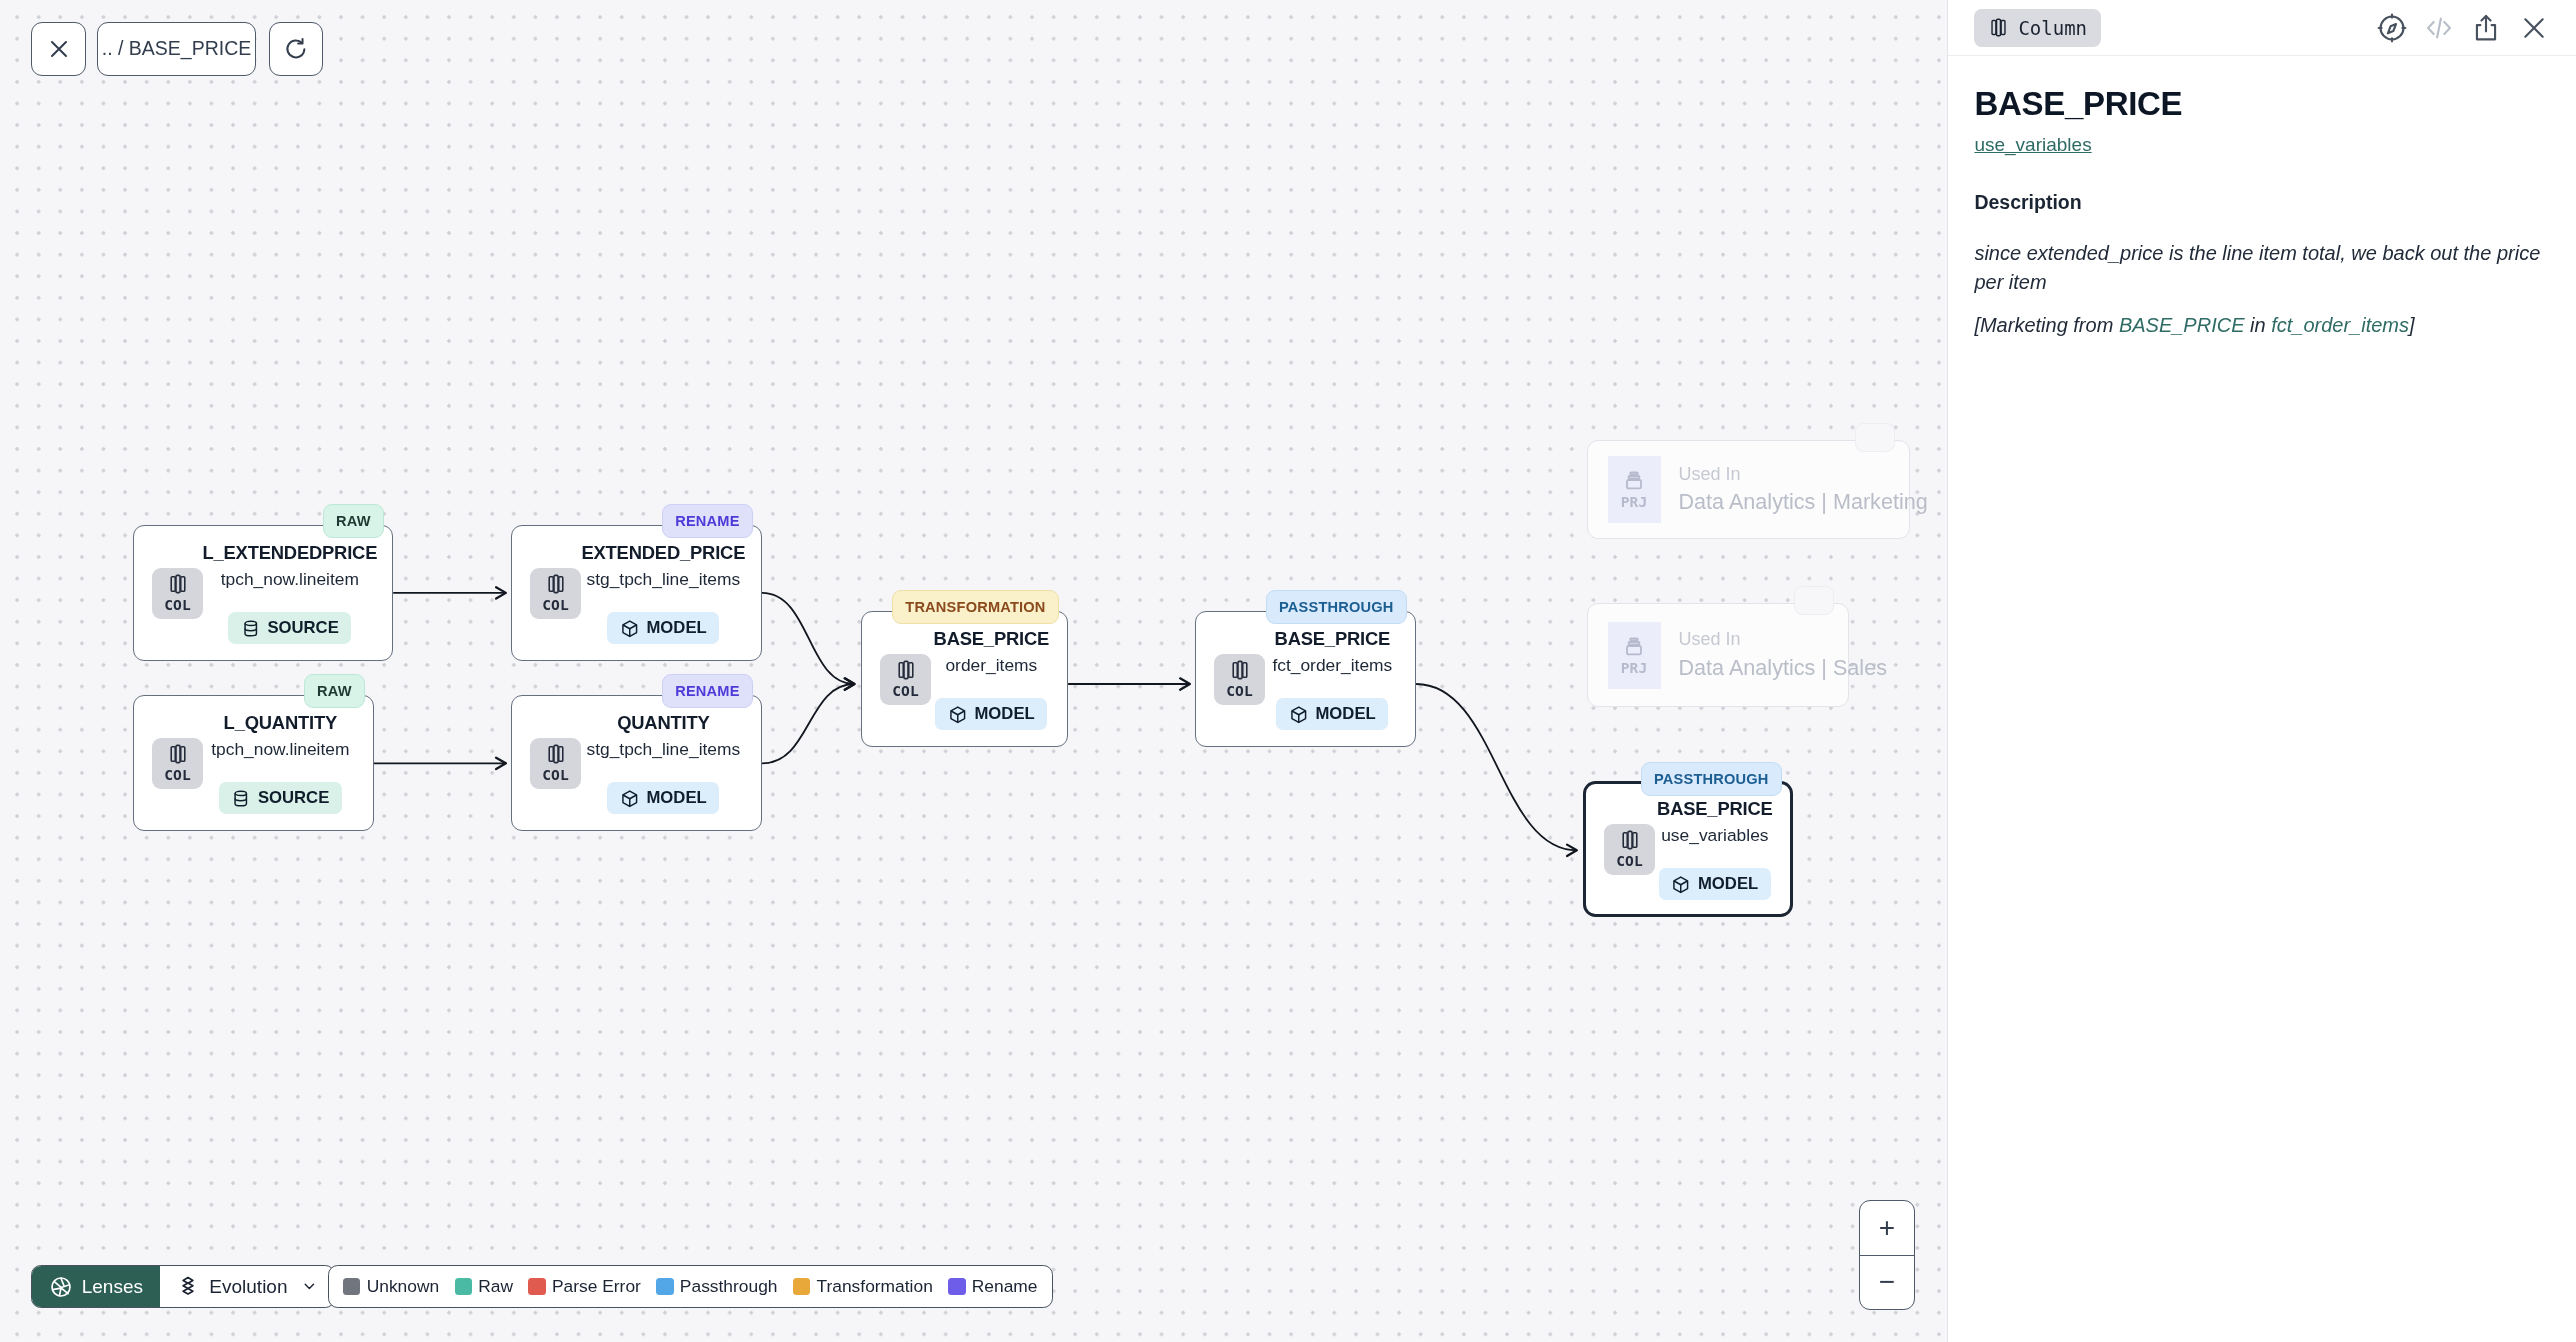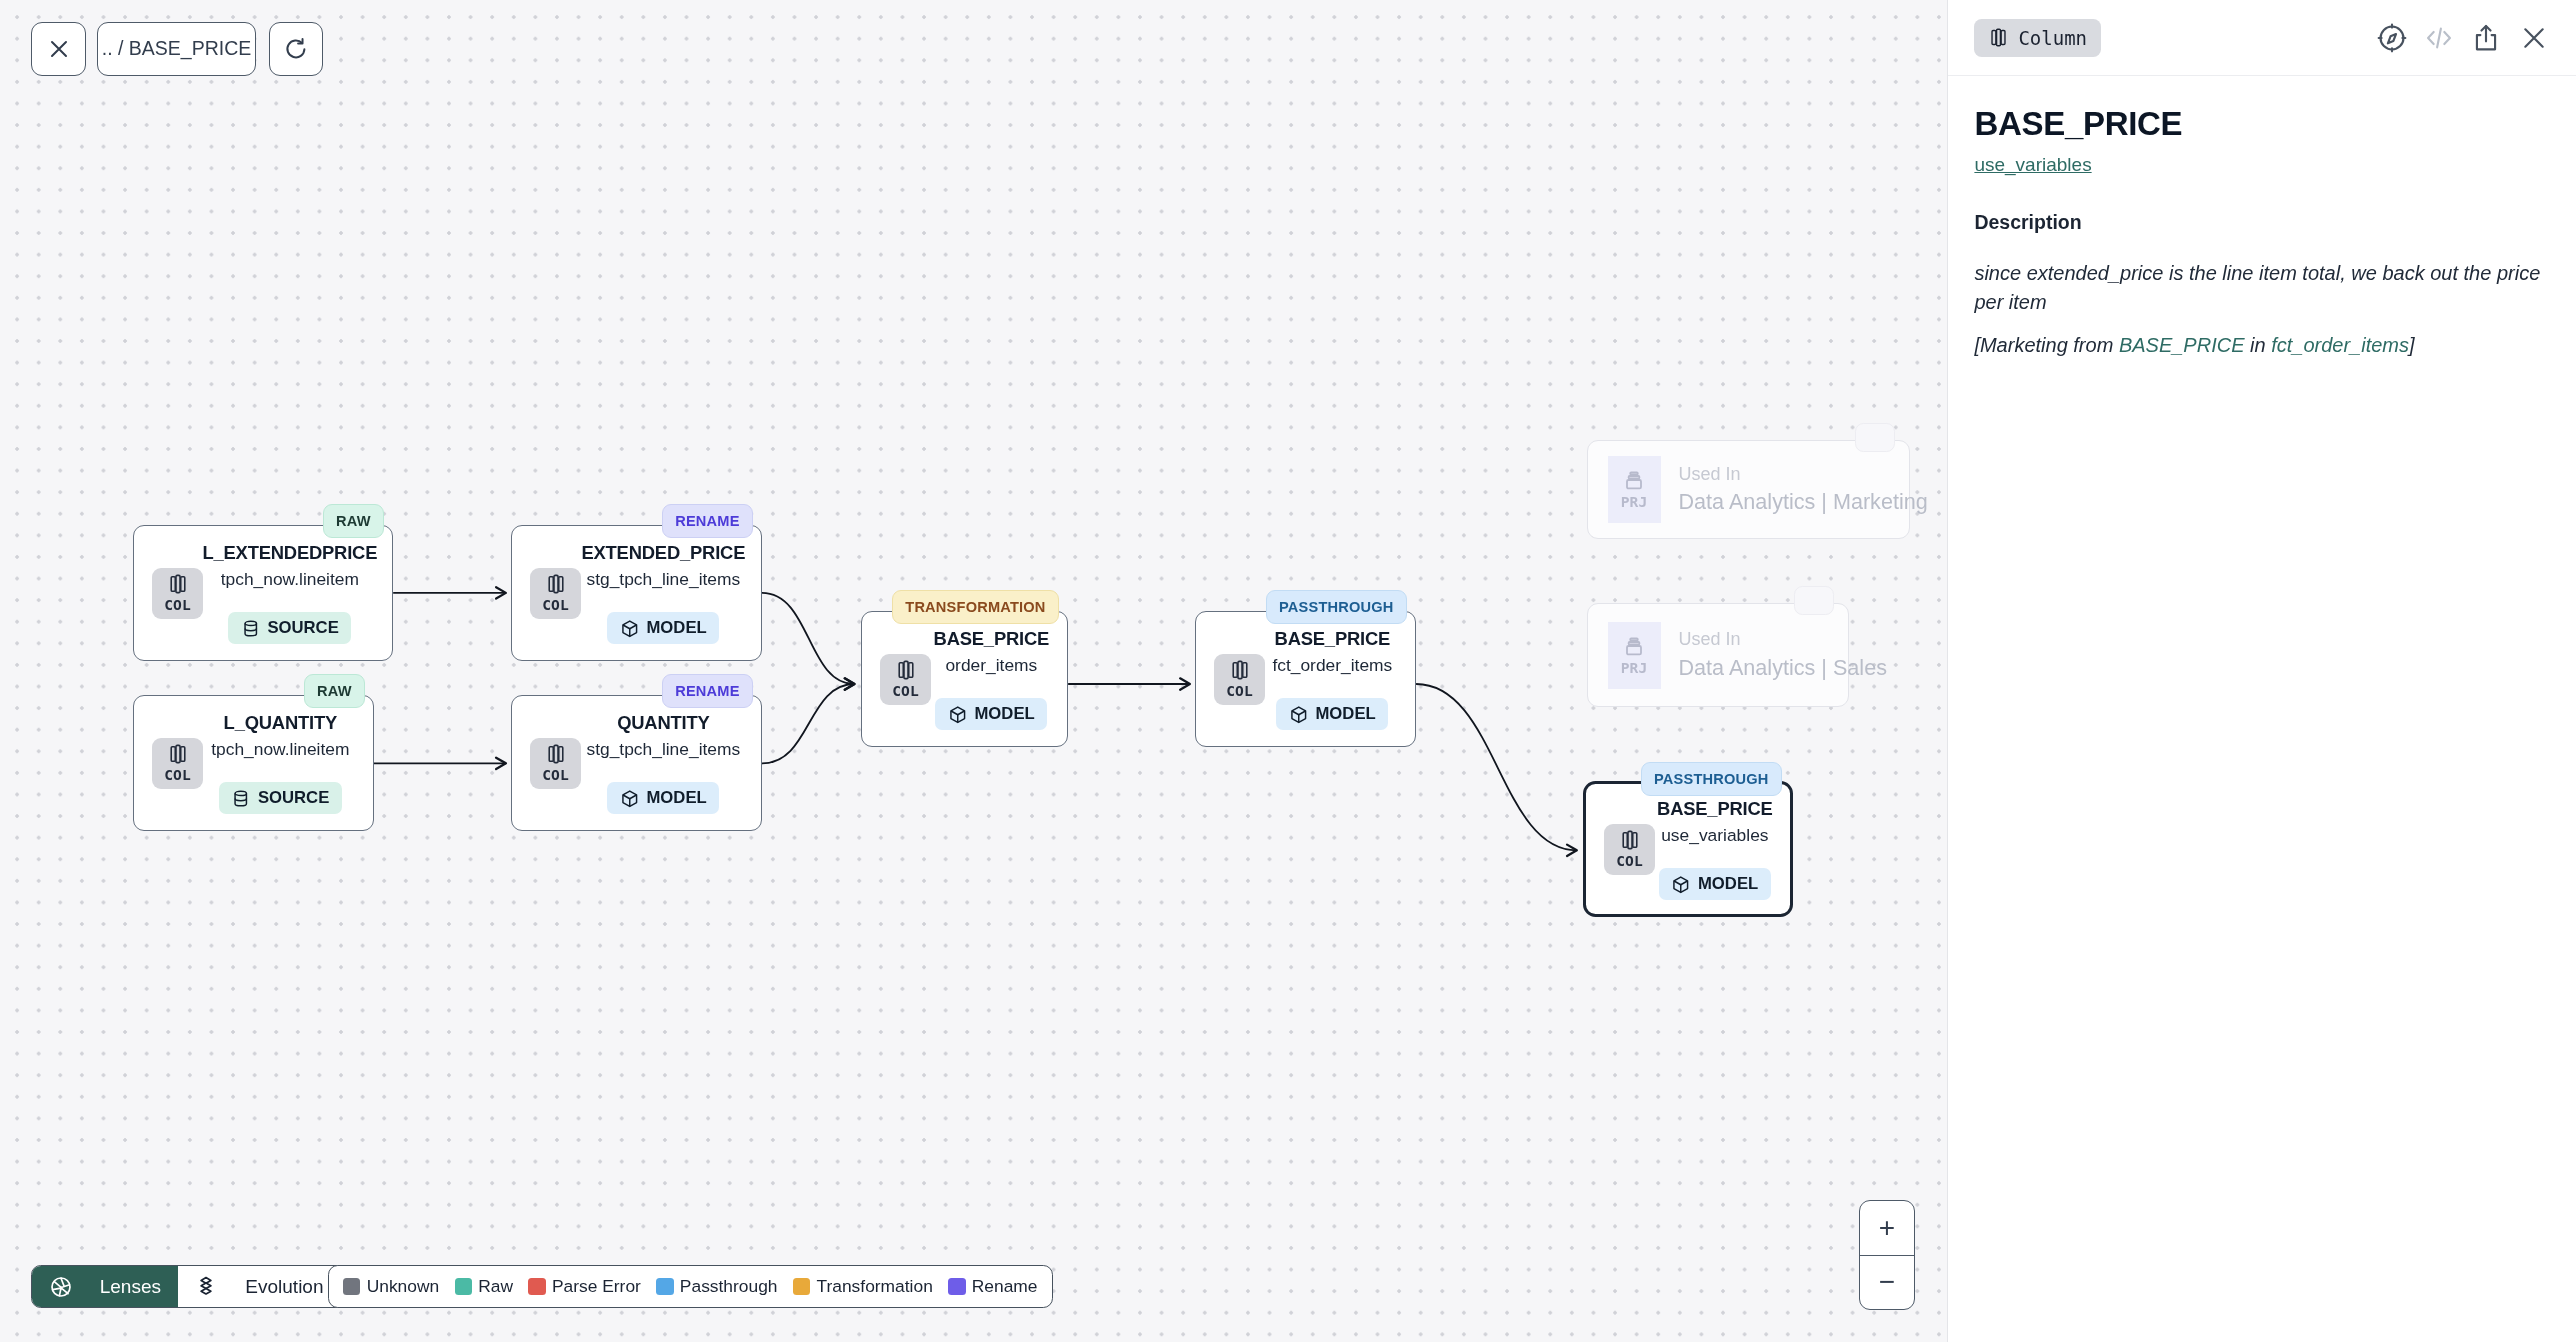--- a/index.html
+++ b/index.html
@@ -57,35 +57,35 @@
   
   .zoomctl { position:absolute; left:1859px; top:1200px; width:56px; height:110px; background:#fff;
     border:1.7px solid #4e5a68; border-radius:11px; display:flex; flex-direction:column; overflow:hidden; }
   .zoomctl button { flex:1; background:none; border:none; font-size:28px; color:#323d4d;
     cursor:pointer; font-family:inherit; line-height:1; }
   .zoomctl button:first-child { border-bottom:1.7px solid #4e5a68; }
 
   
   .lens-group { position:absolute; left:31px; top:1265px; height:43px; display:flex;
     border:1.7px solid #47525e; border-radius:9.7px; overflow:hidden; background:#fff; }
-  .lens-seg { display:flex; align-items:center; gap:27px; padding:0 16.7px; font-size:19px; cursor:pointer; }
+  .lens-seg { display:flex; align-items:center; gap:9px; padding:0 16.7px; font-size:19px; cursor:pointer; }
   .lens-seg.dark { background:#2e5f55; color:#fff; }
   .lens-seg svg { width:24px; height:24px; }
   .lens-seg .chev { width:16.7px; height:16.7px; margin-left:4.2px; }
 
   .legend { position:absolute; left:328px; top:1265px; height:43px; background:#fff;
     border:1.7px solid #47525e; border-radius:9.7px; display:flex; align-items:center;
     gap:15.3px; padding:0 14px; }
   .legend-item { display:flex; align-items:center; gap:6.3px; font-size:17.4px; color:#1b2433; white-space:nowrap; }
   .legend-swatch { width:17.4px; height:17.4px; border-radius:3.5px; }
 
   
   .panel { position:absolute; left:1947px; top:0; width:629px; height:1343px; background:#fff;
     border-left:1.4px solid #e4e5e9; }
-  .panel-header { height:76px; display:flex; align-items:center; justify-content:space-between;
+  .panel-header { height:56px; display:flex; align-items:center; justify-content:space-between;
     padding:0 26.4px; border-bottom:1.4px solid #ecedf0; }
   .type-badge { display:flex; align-items:center; gap:9px; height:38px; padding:0 14px;
     background:#d9dbe0; border-radius:7.7px; color:#1b2230;
     font-family:"DejaVu Sans Mono", monospace; font-size:19px; }
   .type-badge svg { width:21px; height:21px; }
   .hdr-icons { display:flex; align-items:center; gap:15.3px; }
   .icon-btn { background:none; border:none; color:#48525f; cursor:pointer; padding:0; display:flex; }
   .icon-btn svg { width:32px; height:32px; }
   .icon-btn.disabled { color:#b9bfc9; }
 

